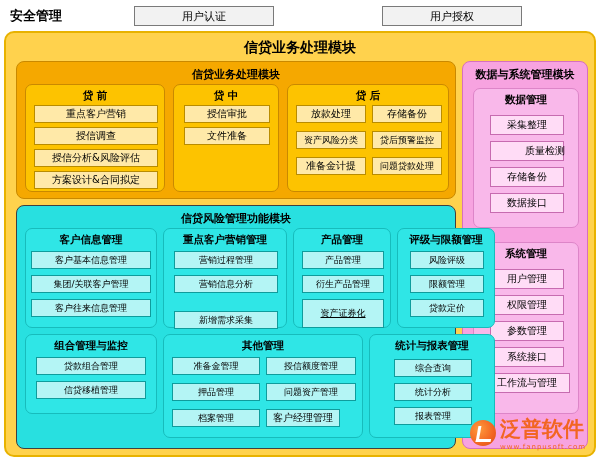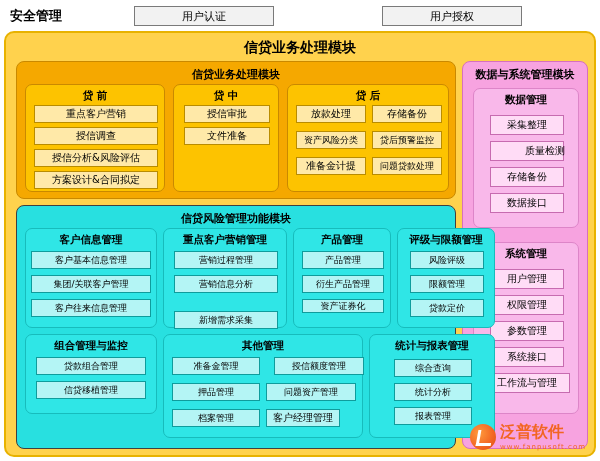--- a/index.html
+++ b/index.html
@@ -98,21 +98,21 @@
   .logo-mark{
     width:26px;height:26px;border-radius:50%;
     background:radial-gradient(circle at 35% 35%,#ff9a3c 0%,#f26522 60%,#d94f12 100%);
     position:relative;margin-right:4px;
   }
   .logo-mark:after{
     content:"";position:absolute;left:7px;top:6px;width:12px;height:13px;
     border-left:3px solid #fff;border-bottom:3px solid #fff;
     transform:skewX(-10deg);
   }
-  .logo-text{font-size:16px;font-weight:bold;color:#f26522;}
+  .logo-text{font-size:21px;font-weight:bold;color:#f26522;}
   .logo-sub{font-size:7px;color:#f26522;letter-spacing:1px;}
 </style>
 </head>
 <body>
 
 <div class="page">
 
   <div class="topbar">
     <div class="topbar-title">安全管理</div>
     <div class="top-btn b1">用户认证</div>
@@ -185,40 +185,40 @@
         <div class="group-title">重点客户营销管理</div>
         <div class="item cyan" style="left:10px;top:22px;width:104px;height:18px;font-size:9px;">营销过程管理</div>
         <div class="item cyan" style="left:10px;top:46px;width:104px;height:18px;font-size:9px;">营销信息分析</div>
         <div class="item cyan" style="left:10px;top:70px;width:104px;height:18px;font-size:9px;margin-top:12px;">新增需求采集</div>
       </div>
 
       <div class="group cyan" style="left:276px;top:22px;width:98px;height:100px;">
         <div class="group-title">产品管理</div>
         <div class="item cyan" style="left:8px;top:22px;width:82px;height:18px;font-size:9px;">产品管理</div>
         <div class="item cyan" style="left:8px;top:46px;width:82px;height:18px;font-size:9px;">衍生产品管理</div>
-        <div class="item cyan" style="left:8px;top:70px;width:82px;height:14px;font-size:9px;">资产证券化</div>
+        <div class="item cyan" style="left:8px;top:70px;width:82px;height:29px;font-size:9px;text-decoration:underline;">资产证券化</div>
       </div>
 
       <div class="group cyan" style="left:380px;top:22px;width:98px;height:100px;">
         <div class="group-title">评级与限额管理</div>
         <div class="item cyan" style="left:12px;top:22px;width:74px;height:18px;font-size:9px;">风险评级</div>
         <div class="item cyan" style="left:12px;top:46px;width:74px;height:18px;font-size:9px;">限额管理</div>
         <div class="item cyan" style="left:12px;top:70px;width:74px;height:18px;font-size:9px;">贷款定价</div>
       </div>
 
       <div class="group cyan" style="left:8px;top:128px;width:132px;height:80px;">
         <div class="group-title">组合管理与监控</div>
         <div class="item cyan" style="left:10px;top:22px;width:110px;height:18px;font-size:9px;">贷款组合管理</div>
         <div class="item cyan" style="left:10px;top:46px;width:110px;height:18px;font-size:9px;">信贷移植管理</div>
       </div>
 
       <div class="group cyan" style="left:146px;top:128px;width:200px;height:104px;">
         <div class="group-title">其他管理</div>
         <div class="item cyan" style="left:8px;top:22px;width:88px;height:18px;font-size:9px;">准备金管理</div>
-        <div class="item cyan" style="left:102px;top:22px;width:90px;height:18px;font-size:9px;margin-left:8px;">授信额度管理</div>
+        <div class="item cyan" style="left:102px;top:22px;width:90px;height:18px;font-size:9px;">授信额度管理</div>
         <div class="item cyan" style="left:8px;top:48px;width:88px;height:18px;font-size:9px;">押品管理</div>
         <div class="item cyan" style="left:102px;top:48px;width:90px;height:18px;font-size:9px;">问题资产管理</div>
         <div class="item cyan" style="left:8px;top:74px;width:88px;height:18px;font-size:9px;">档案管理</div>
         <div class="item cyan" style="left:102px;top:74px;width:74px;height:18px;font-size:10px;">客户经理管理</div>
       </div>
 
       <div class="group cyan" style="left:352px;top:128px;width:126px;height:104px;">
         <div class="group-title">统计与报表管理</div>
         <div class="item cyan" style="left:24px;top:24px;width:78px;height:18px;font-size:9px;">综合查询</div>
         <div class="item cyan" style="left:24px;top:48px;width:78px;height:18px;font-size:9px;">统计分析</div>

